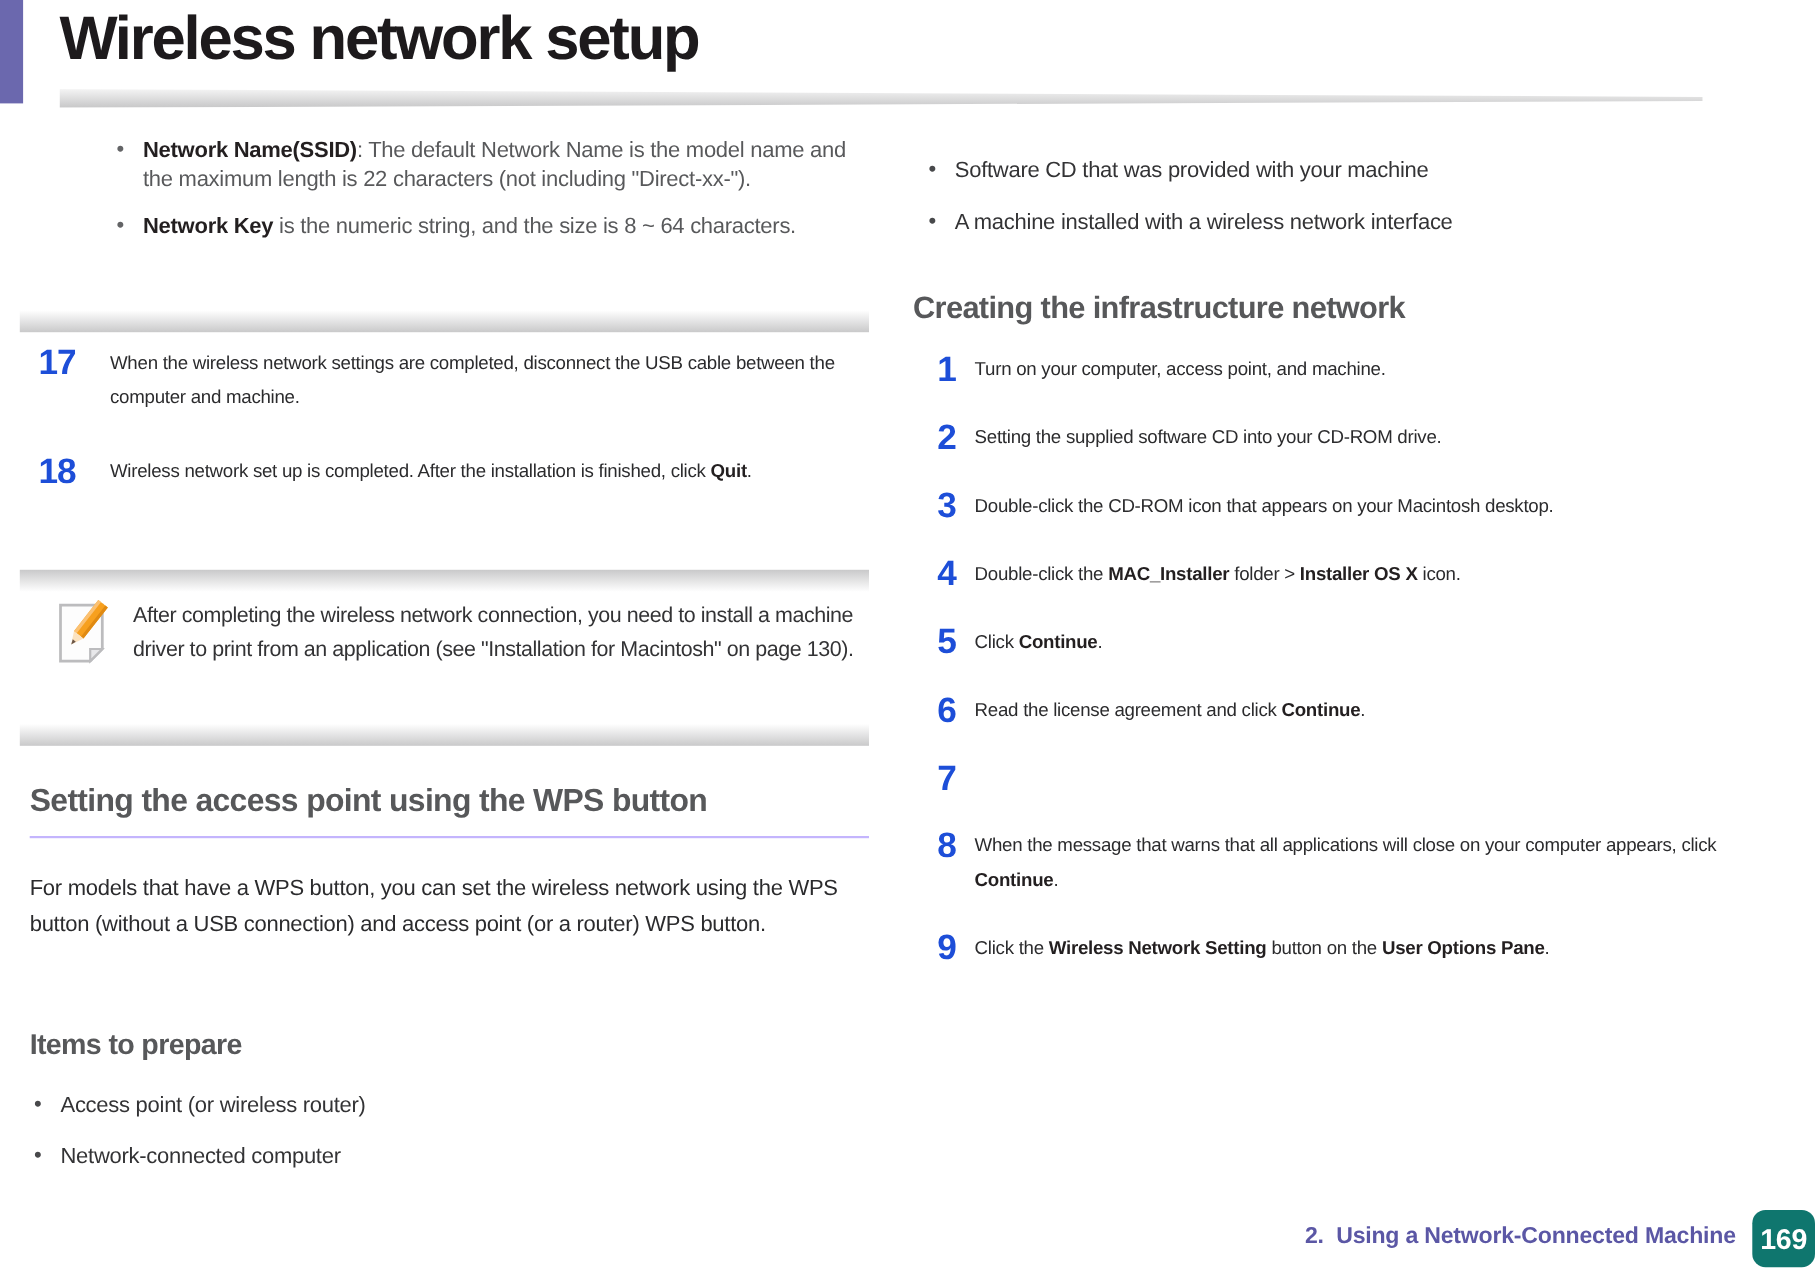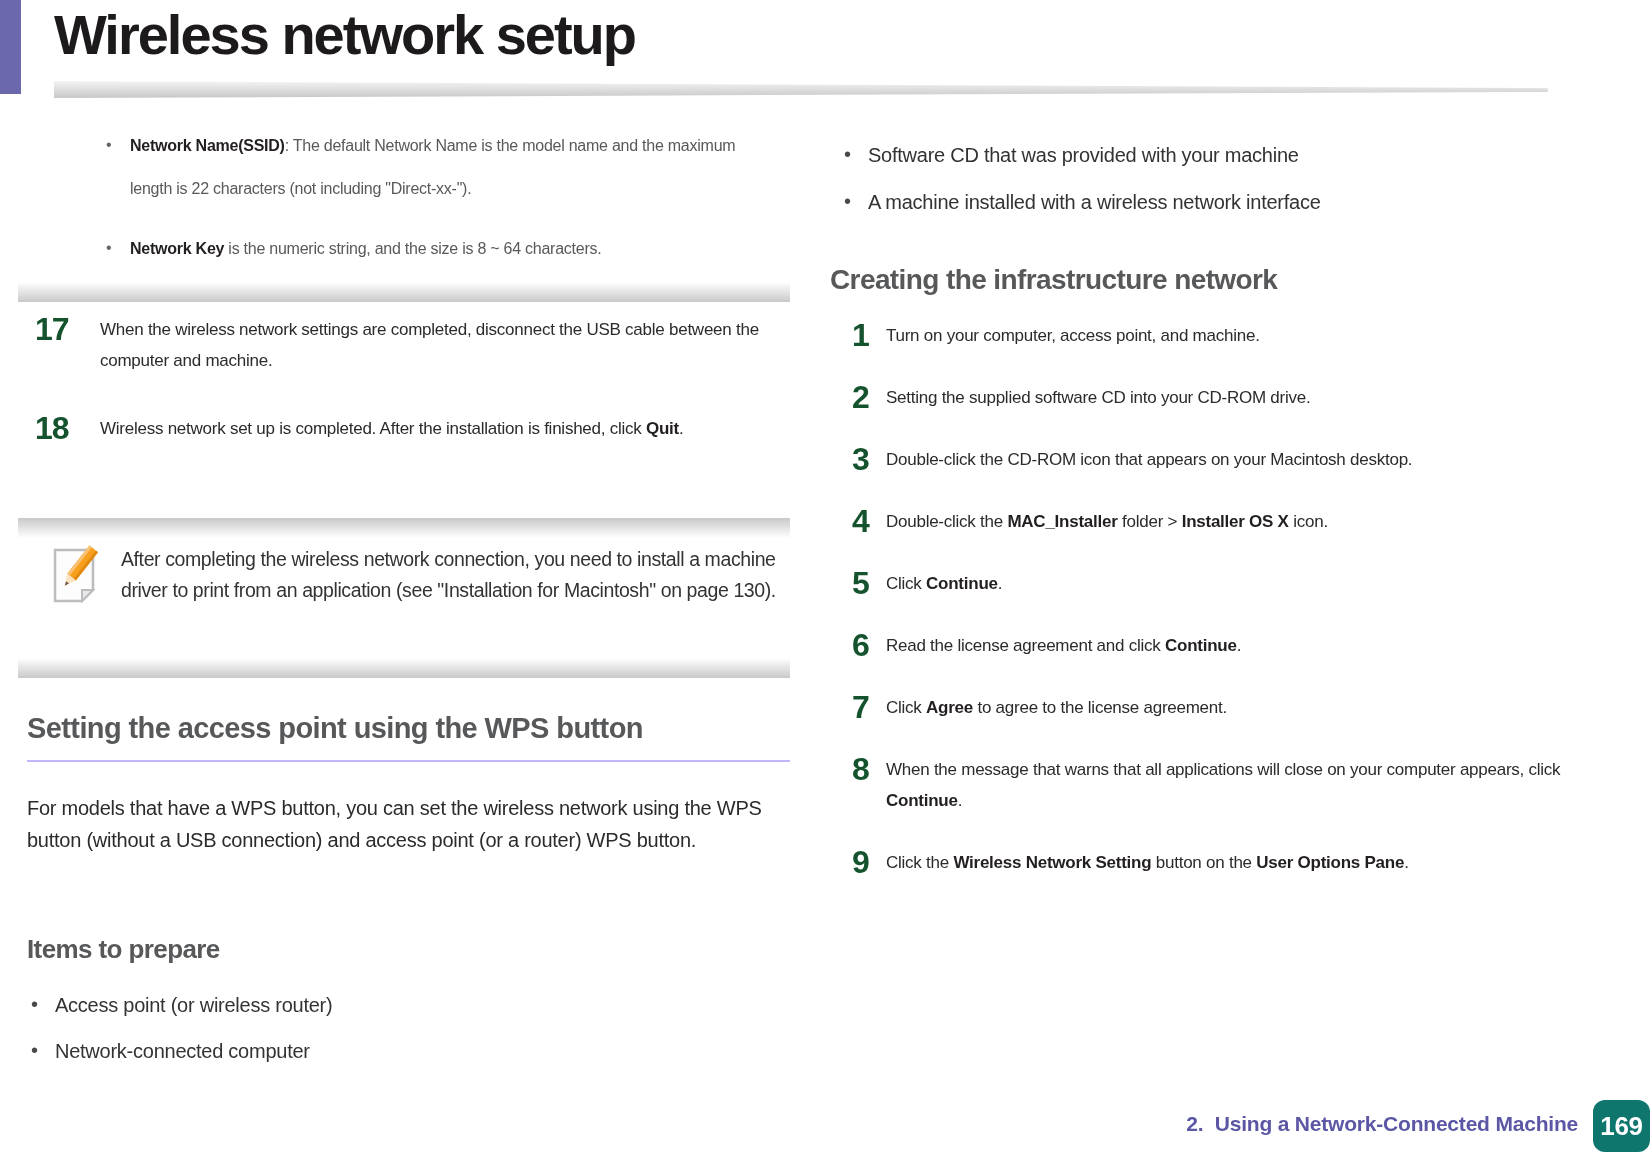--- a/index.html
+++ b/index.html
@@ -22,34 +22,34 @@
   
   .b{font-weight:bold;color:#231f20;}
   .gbar{height:20px;}
   .gclose{background:linear-gradient(to bottom,#ffffff,#c9c9ca);}
   .gopen{background:linear-gradient(to bottom,#c9c9ca,#ffffff);}
 
   
   ul{list-style:none;margin:0;padding:0;}
   .note-bullets{left:27px;top:124px;width:763px;padding-left:103px;box-sizing:border-box;}
   .note-bullets li{position:relative;margin-bottom:17px;color:#58595b;
-    font-size:16px;line-height:43px;max-width:648px;}
+    font-size:20px;line-height:26px;max-width:648px;}
   .note-bullets li::before{content:"\2022";position:absolute;left:-24px;top:-1px;color:#636466;}
 
   .plain-list li{position:relative;padding-left:28px;margin-bottom:15px;
     font-size:20px;line-height:31px;color:#333335;}
   .plain-list li::before{content:"\2022";position:absolute;left:4px;top:-1px;color:#48494b;}
   #lc-items{left:27px;top:990px;width:720px;}
   #rc-items{left:830px;top:140px;width:800px;}
   #rc-items li{padding-left:38px;margin-bottom:16px;}
   #rc-items li::before{left:14px;}
 
   
   .step{display:flex;align-items:flex-start;}
-  .num{flex:0 0 auto;color:#14532d;font-size:32px;font-weight:bold;line-height:30px;letter-spacing:-1px;}
+  .num{flex:0 0 auto;color:#1d4ed8;font-size:32px;font-weight:bold;line-height:30px;letter-spacing:-1px;}
   .stxt{font-size:17px;line-height:31px;color:#2b2b2d;}
   #lc-steps{left:27px;top:314px;width:763px;padding-left:8px;box-sizing:border-box;}
   #lc-steps .num{width:65px;}
   #lc-steps .stxt{max-width:688px;}
   #lc-steps .step{margin-bottom:37px;}
   #rc-steps{left:830px;top:320px;width:812px;padding-left:22px;box-sizing:border-box;}
   #rc-steps .num{width:34px;}
   #rc-steps .stxt{max-width:696px;}
   #rc-steps .step{margin-bottom:31px;}
 
@@ -182,21 +182,20 @@
       <span class="stxt"><span>Click </span><span class="b">Continue</span><span>.</span></span>
     </div>
 
     <div class="step">
       <span class="num">6</span>
       <span class="stxt"><span>Read the license agreement and click </span><span class="b">Continue</span><span>.</span></span>
     </div>
 
     <div class="step">
       <span class="num">7</span>
-      <span class="stxt"><span>Click </span><span class="b">Agree</span><span> to agree to the license agreement.</span></span>
     </div>
 
     <div class="step">
       <span class="num">8</span>
       <span class="stxt"><span>When the message that warns that all applications will close on your computer appears, click </span><span class="b">Continue</span><span>.</span></span>
     </div>
 
     <div class="step">
       <span class="num">9</span>
       <span class="stxt"><span>Click the </span><span class="b">Wireless Network Setting</span><span> button on the </span><span class="b">User Options Pane</span><span>.</span></span>

